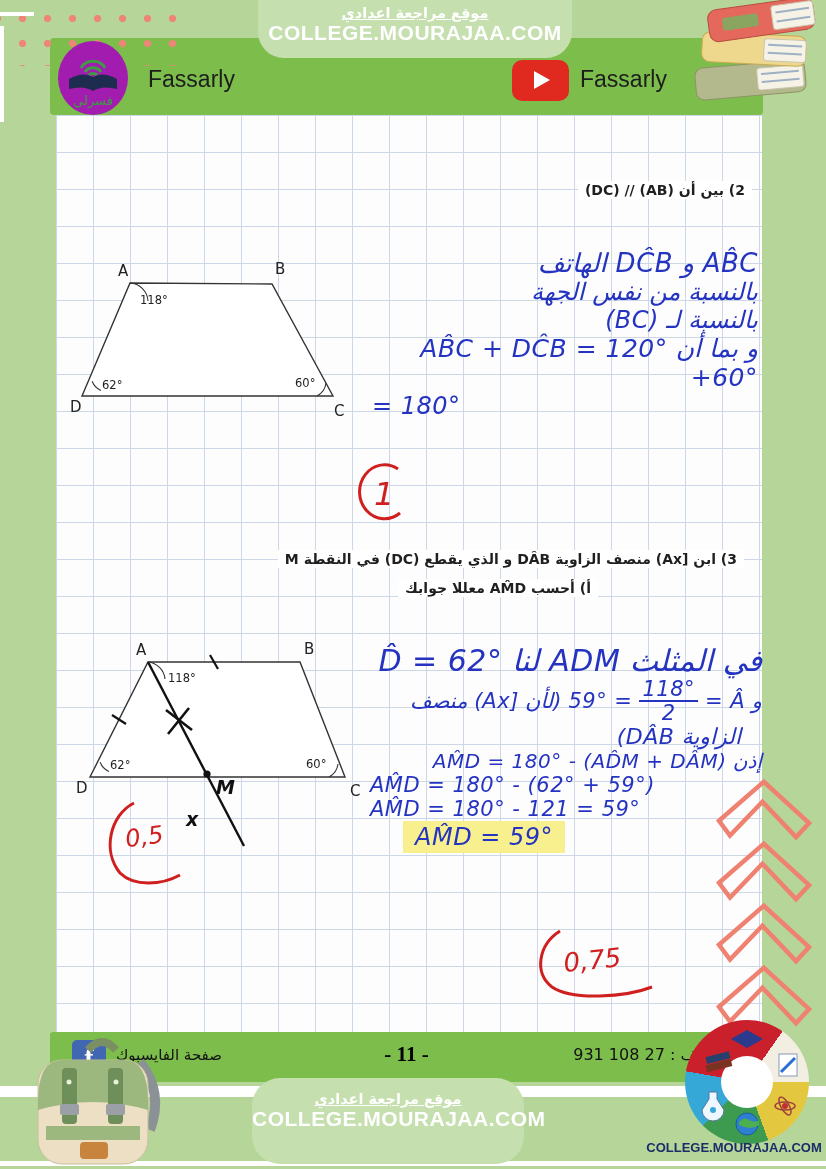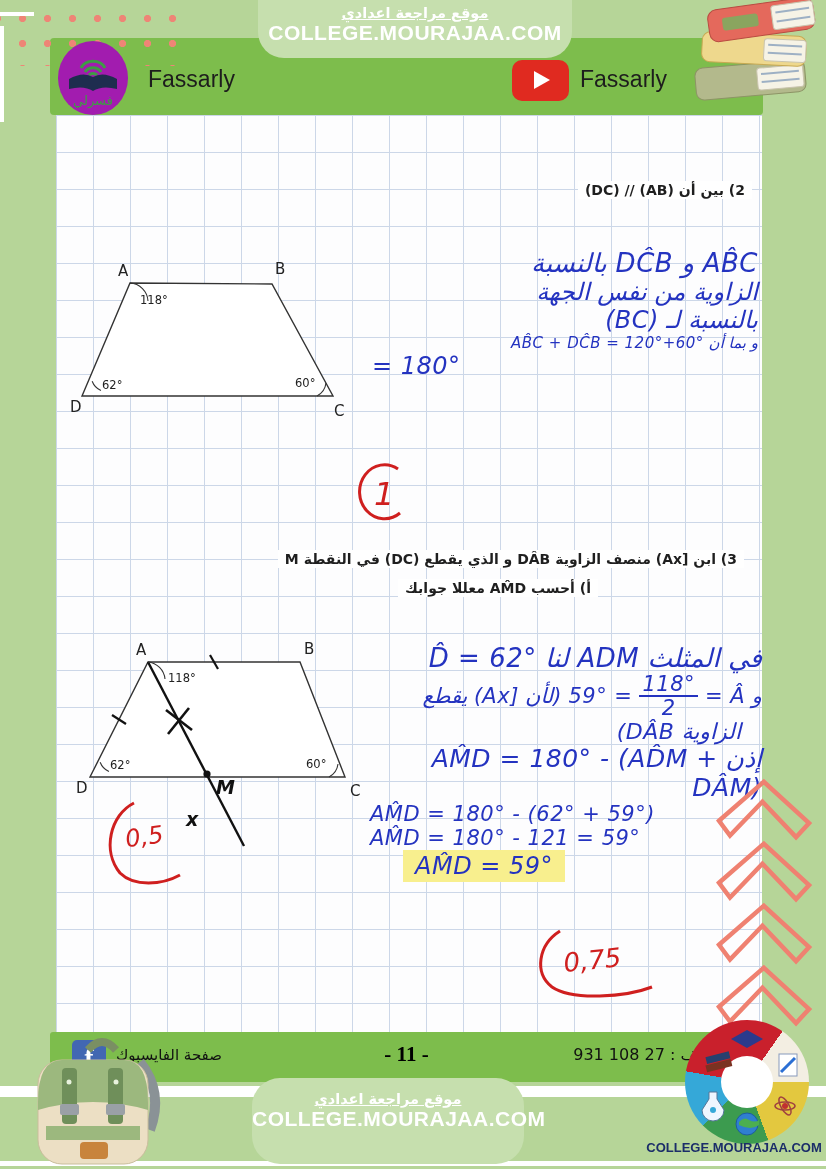--- a/index.html
+++ b/index.html
@@ -32,27 +32,27 @@
         background-size:37px 37px;}
   .printed{direction:rtl;color:#1f1f1f;font-weight:600;font-size:14px;background:#fff;
            padding:1px 7px;white-space:nowrap;}
   
   .hand{color:#2433c0;font-style:italic;letter-spacing:.5px;}
   .sol{direction:rtl;text-align:right;}
   .sol div{margin:0;}
   .s1-l1{font-size:26px;margin-bottom:15px;}
   .s1-l2{font-size:24px;margin-bottom:13px;}
   .s1-l3{font-size:24px;margin-bottom:8px;}
-  .s1-l4{font-size:15px;margin-bottom:10px;text-align:right;}
+  .s1-l4{font-size:25px;margin-bottom:10px;text-align:right;}
   .s1-l5{font-size:24px;text-align:left;margin-bottom:6px;direction:ltr;}
   .s1-l6{font-size:24px;}
-  .s2-l1{font-size:26px;margin-bottom:6px;text-align:right;}
+  .s2-l1{font-size:30px;margin-bottom:6px;text-align:right;}
   .s2-l2{font-size:21px;display:flex;align-items:center;gap:7px;margin-bottom:4px;}
   .s2-l3{font-size:22px;margin-bottom:10px;padding-right:21px;}
-  .s2-l4{font-size:25px;margin-bottom:12px;}
+  .s2-l4{font-size:20px;margin-bottom:12px;}
   .s2-l5{font-size:21px;direction:ltr;text-align:left;margin-bottom:10px;}
   .s2-l6{font-size:21px;direction:ltr;text-align:left;margin-bottom:6px;}
   .s2-l7{direction:ltr;text-align:left;margin-left:58px;padding-left:33px;}
   .hl{display:inline-block;background:#f8ef8e;padding:2px 12px;font-size:24px;}
   .frac{display:inline-flex;flex-direction:column;align-items:center;line-height:1.05;}
   .frac .num{border-bottom:2px solid #2433c0;padding:0 3px;}
   
   .footer-bar{left:50px;top:1032px;width:713px;height:50px;background:#7dbd4c;border-radius:3px;z-index:2;}
   .fb-icon{left:22px;top:8px;width:34px;height:34px;background:#4267B2;border-radius:5px;
            color:#fff;font-weight:bold;font-size:27px;text-align:center;line-height:36px;
@@ -146,22 +146,22 @@
       <text x="48" y="24" font-size="15" fill="#222">A</text>
       <text x="205" y="22" font-size="15" fill="#222">B</text>
       <text x="0" y="160" font-size="15" fill="#222">D</text>
       <text x="264" y="164" font-size="15" fill="#222">C</text>
       <text x="70" y="52" font-size="11.5" fill="#222">118°</text>
       <text x="32" y="137" font-size="11.5" fill="#222">62°</text>
       <text x="225" y="135" font-size="11.5" fill="#222">60°</text>
     </svg>
 
     <div class="abs sol hand" style="left:316px;top:133px;width:386px;">
-      <div class="s1-l1">AB̂C و DĈB بالنسبة</div>
-      <div class="s1-l2">الزاوية من نفس الجهة</div>
+      <div class="s1-l1">AB̂C و DĈB الهاتف</div>
+      <div class="s1-l2">بالنسبة من نفس الجهة</div>
       <div class="s1-l3">بالنسبة لـ (BC)</div>
       <div class="s1-l4">و بما أن AB̂C + DĈB = 120°+60°</div>
       <div class="s1-l5">= 180°</div>
     </div>
 
     <svg class="abs" style="left:296px;top:342px;" width="60" height="75" viewBox="0 0 60 75">
       <path d="M46,12 A25,27 0 1 0 48,56" fill="none" stroke="#cf1f1f" stroke-width="3"></path>
       <text x="22" y="48" font-size="32" font-style="italic" fill="#cf1f1f">1</text>
     </svg>
 
@@ -194,21 +194,21 @@
 
     <div class="abs sol hand" style="left:314px;top:528px;width:392px;">
       <div class="s2-l1">في المثلث ADM لنا D̂ = 62°</div>
       <div class="s2-l2">
         <span>و Â =</span>
         <span class="frac">
           <span class="num">118°</span>
           <span>2</span>
         </span>
         <span>= 59°</span>
-        <span>(لأن [Ax) يقطع</span>
+        <span>(لأن [Ax) منصف</span>
       </div>
       <div class="s2-l3">الزاوية DÂB)</div>
       <div class="s2-l4">إذن AM̂D = 180° - (AD̂M + DÂM)</div>
       <div class="s2-l5">AM̂D = 180° - (62° + 59°)</div>
       <div class="s2-l6">AM̂D = 180° - 121 = 59°</div>
       <div class="s2-l7">
         <span class="hl">AM̂D = 59°</span>
       </div>
     </div>
 

